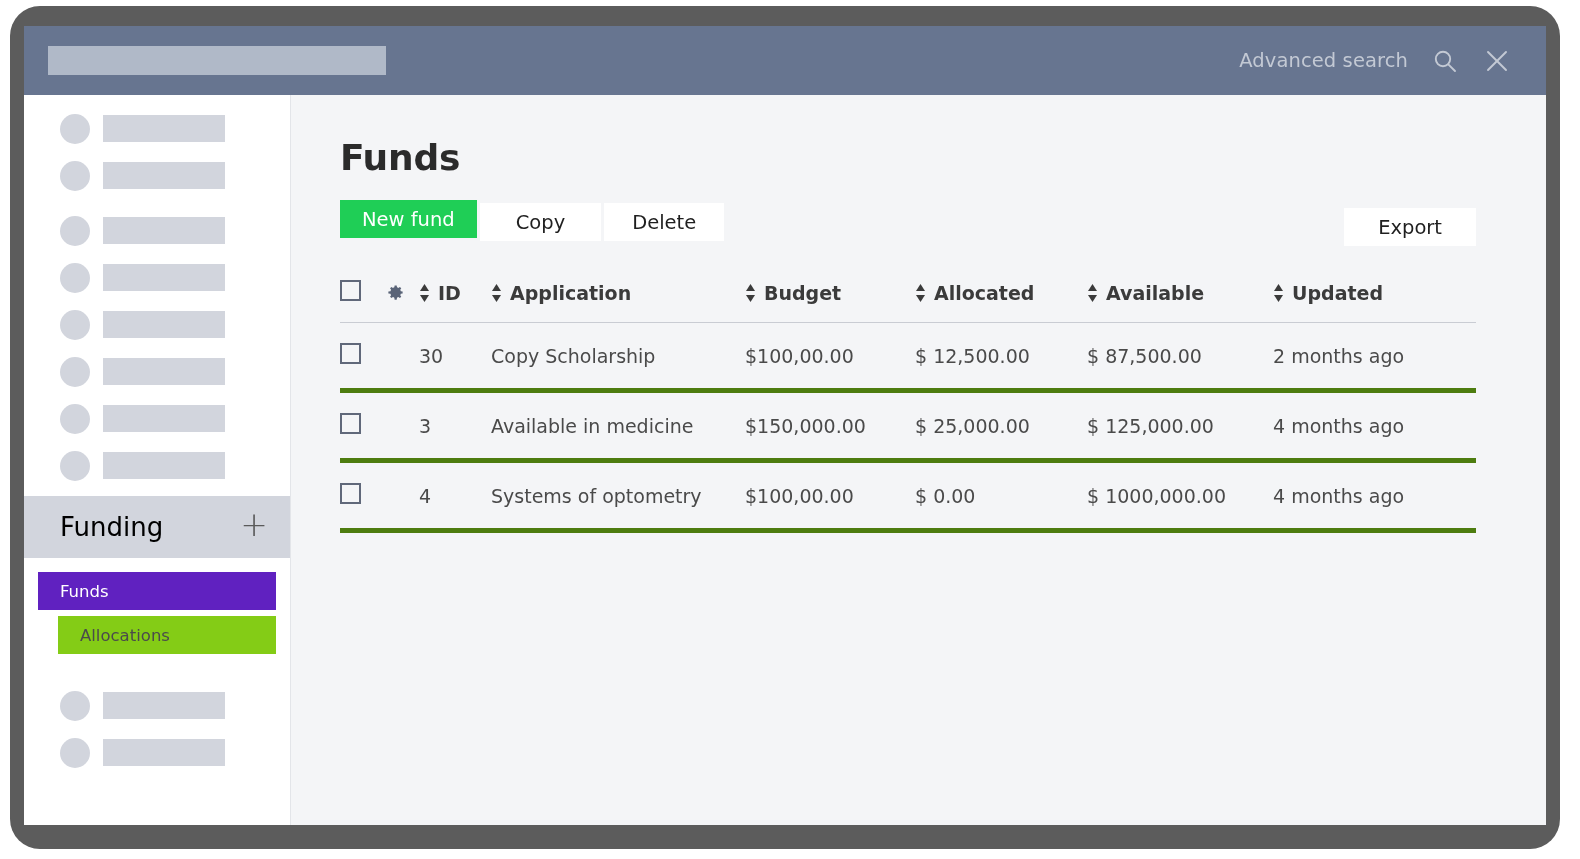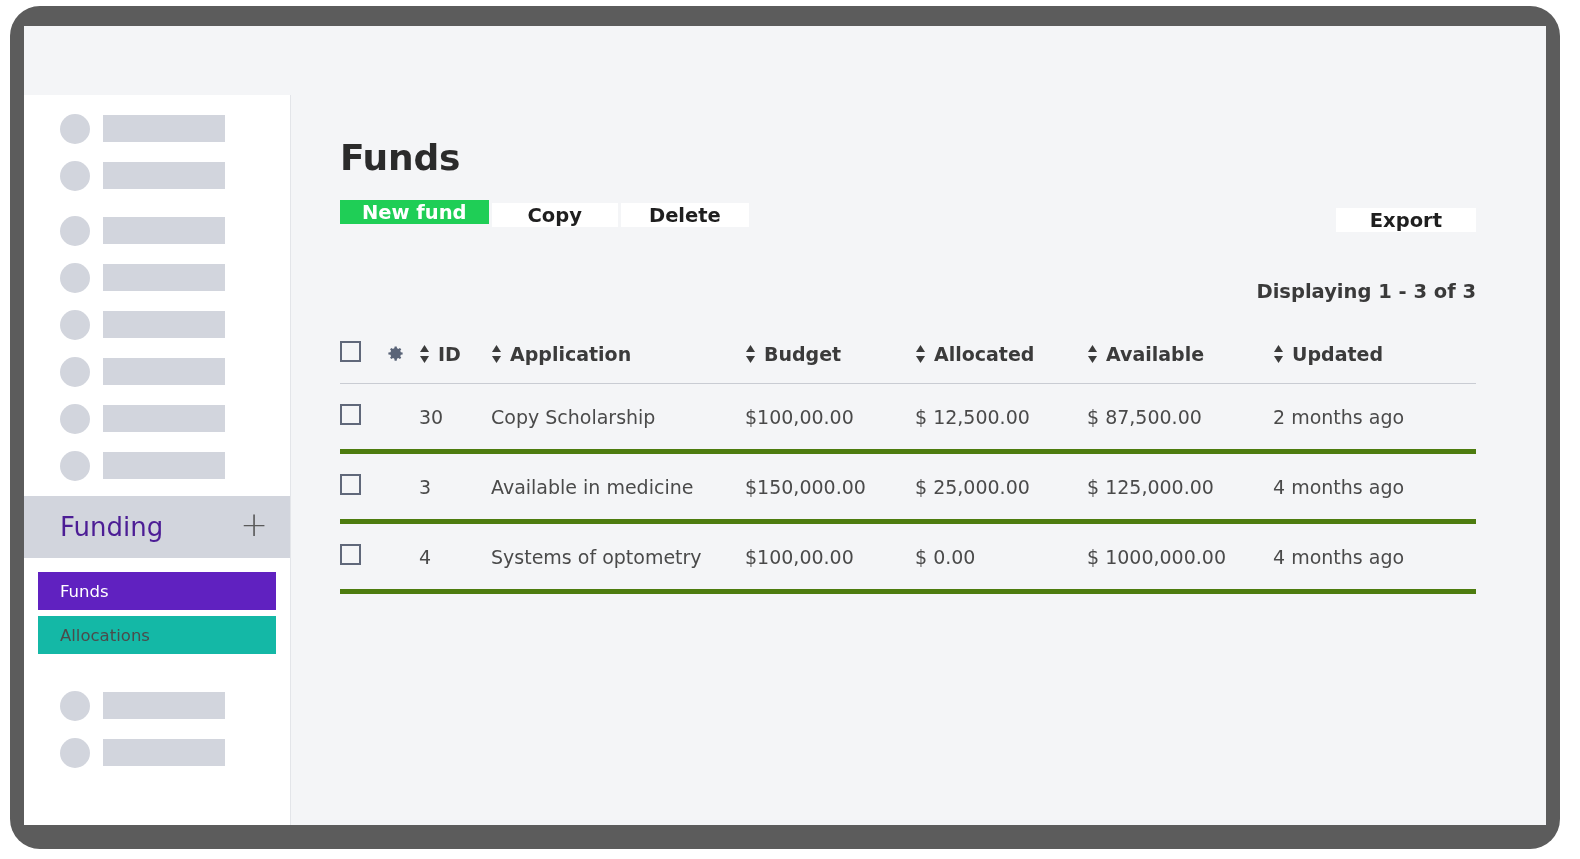--- a/index.html
+++ b/index.html
@@ -93,21 +93,21 @@
   .section-header {
     margin-top: 7px;
     height: 62px;
     background: #d2d5dd;
     display: flex;
     align-items: center;
     padding: 0 22px 0 36px;
   }
   .section-title {
     font-size: 26px;
-    color: #4c1d95;
+    color: #000000;
     font-weight: 400;
   }
   .section-add {
     margin-left: auto;
     font-size: 33px;
     line-height: 1;
     color: #5a5a5a;
     font-weight: 300;
     padding-bottom: 5px;
   }
@@ -119,22 +119,23 @@
     align-items: center;
     padding-left: 22px;
     font-size: 16.5px;
     margin-bottom: 6px;
   }
   .nav-item.active {
     background: #6021c0;
     color: #ffffff;
   }
   .nav-item.plain {
-    background: #14b8a6;
+    background: #84cc16;
     color: #4b4b4b;
+    margin-left: 20px;
   }
   .bottom-skels { margin-top: 28px; }
 
   
   .content {
     position: absolute;
     left: 267px; top: 69px;
     right: 0; bottom: 0;
     background: #f4f5f7;
     padding: 0 70px 0 49px;
@@ -150,25 +151,25 @@
   }
 
   .action-row {
     position: relative;
     margin-top: 22px;
     height: 42px;
     display: flex;
     align-items: flex-start;
   }
   .btn {
-    height: 24px;
+    height: 38px;
     border: none;
     font-family: inherit;
     font-size: 19.5px;
-    font-weight: bold;
+    font-weight: normal;
     background: #ffffff;
     color: #1f1f1f;
     cursor: pointer;
     padding: 0 26px;
     display: flex;
     align-items: center;
     justify-content: center;
   }
   .btn-primary {
     background: #1fce56;
@@ -242,20 +243,38 @@
   .col-alloc  { width: 172px; }
   .col-avail  { width: 186px; }
   .gear-icon { color: #5a6478; display: flex; align-items: center; }
 </style>
 </head>
 <body>
 
 <div class="device-frame">
   <div class="window">
 
+    <div class="topbar">
+      <div class="search-skeleton" title=""></div>
+      <div class="topbar-right">
+        <span class="adv-search">Advanced search</span>
+        <span class="icon-btn">
+          <svg width="26" height="26" viewBox="0 0 26 26" fill="none" stroke="currentColor" stroke-width="1.9">
+            <circle cx="11" cy="11" r="7.2"></circle>
+            <line x1="16.3" y1="16.3" x2="23" y2="23" stroke-linecap="round"></line>
+          </svg>
+        </span>
+        <span class="icon-btn">
+          <svg width="26" height="26" viewBox="0 0 26 26" fill="none" stroke="currentColor" stroke-width="1.9" stroke-linecap="round">
+            <line x1="4" y1="4" x2="22" y2="22"></line>
+            <line x1="22" y1="4" x2="4" y2="22"></line>
+          </svg>
+        </span>
+      </div>
+    </div>
 
     <div class="sidebar">
 
       <div style="padding-top:10px;">
         <div class="skel-row">
           <span class="skel-dot"></span>
           <span class="skel-bar"></span>
         </div>
         <div class="skel-row gap-after">
           <span class="skel-dot"></span>
@@ -317,21 +336,20 @@
 
       <h1 class="page-title">Funds</h1>
 
       <div class="action-row">
         <button class="btn btn-primary">New fund</button>
         <button class="btn btn-copy">Copy</button>
         <button class="btn btn-delete">Delete</button>
         <button class="btn btn-export">Export</button>
       </div>
 
-      <div class="displaying">Displaying 1 - 3 of 3</div>
 
       <div class="table-wrap">
         <table>
           <colgroup>
             <col class="col-check">
               <col class="col-gear">
               <col class="col-id">
             <col class="col-app">
               <col class="col-budget">
               <col class="col-alloc">

